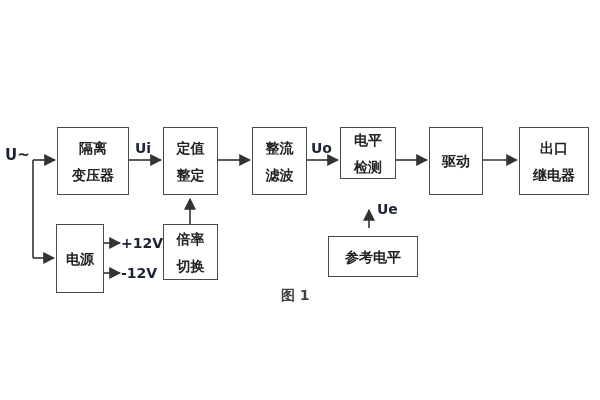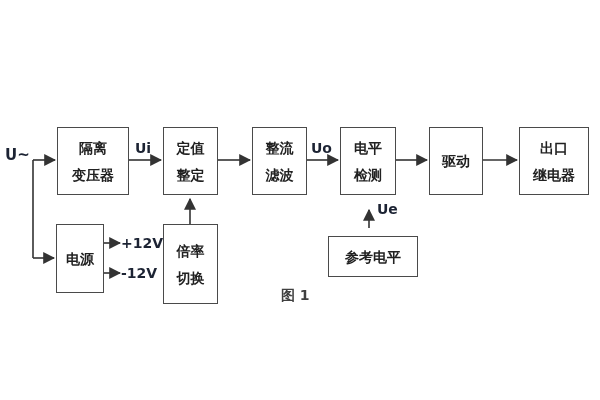--- a/index.html
+++ b/index.html
@@ -86,39 +86,39 @@
   <div class="box" style="left:163px; top:127px; width:55px; height:68px;">
     <span>定值</span>
     <span>整定</span>
   </div>
 
   <div class="box" style="left:252px; top:127px; width:55px; height:68px;">
     <span>整流</span>
     <span>滤波</span>
   </div>
 
-  <div class="box" style="left:340px; top:127px; width:56px; height:68px;justify-content:center;">
+  <div class="box" style="left:340px; top:127px; width:56px; height:52px;justify-content:center;">
     <span>电平</span>
     <span>检测</span>
   </div>
 
   <div class="box" style="left:429px; top:127px; width:54px; height:68px;text-align:right;">
     <span>驱动</span>
   </div>
 
   <div class="box" style="left:56px; top:224px; width:48px; height:69px;">
     <span>电源</span>
   </div>
 
   <div class="box" style="left:519px; top:127px; width:70px; height:68px;">
     <span>出口</span>
     <span>继电器</span>
   </div>
 
-  <div class="box" style="left:163px; top:224px; width:55px; height:80px;">
+  <div class="box" style="left:163px; top:224px; width:55px; height:56px;">
     <span>倍率</span>
     <span>切换</span>
   </div>
 
   <div class="box" style="left:328px; top:236px; width:90px; height:41px;">
     <span>参考电平</span>
   </div>
 
   <span class="sig big" style="left:5px; top:148px;">U~</span>
 

